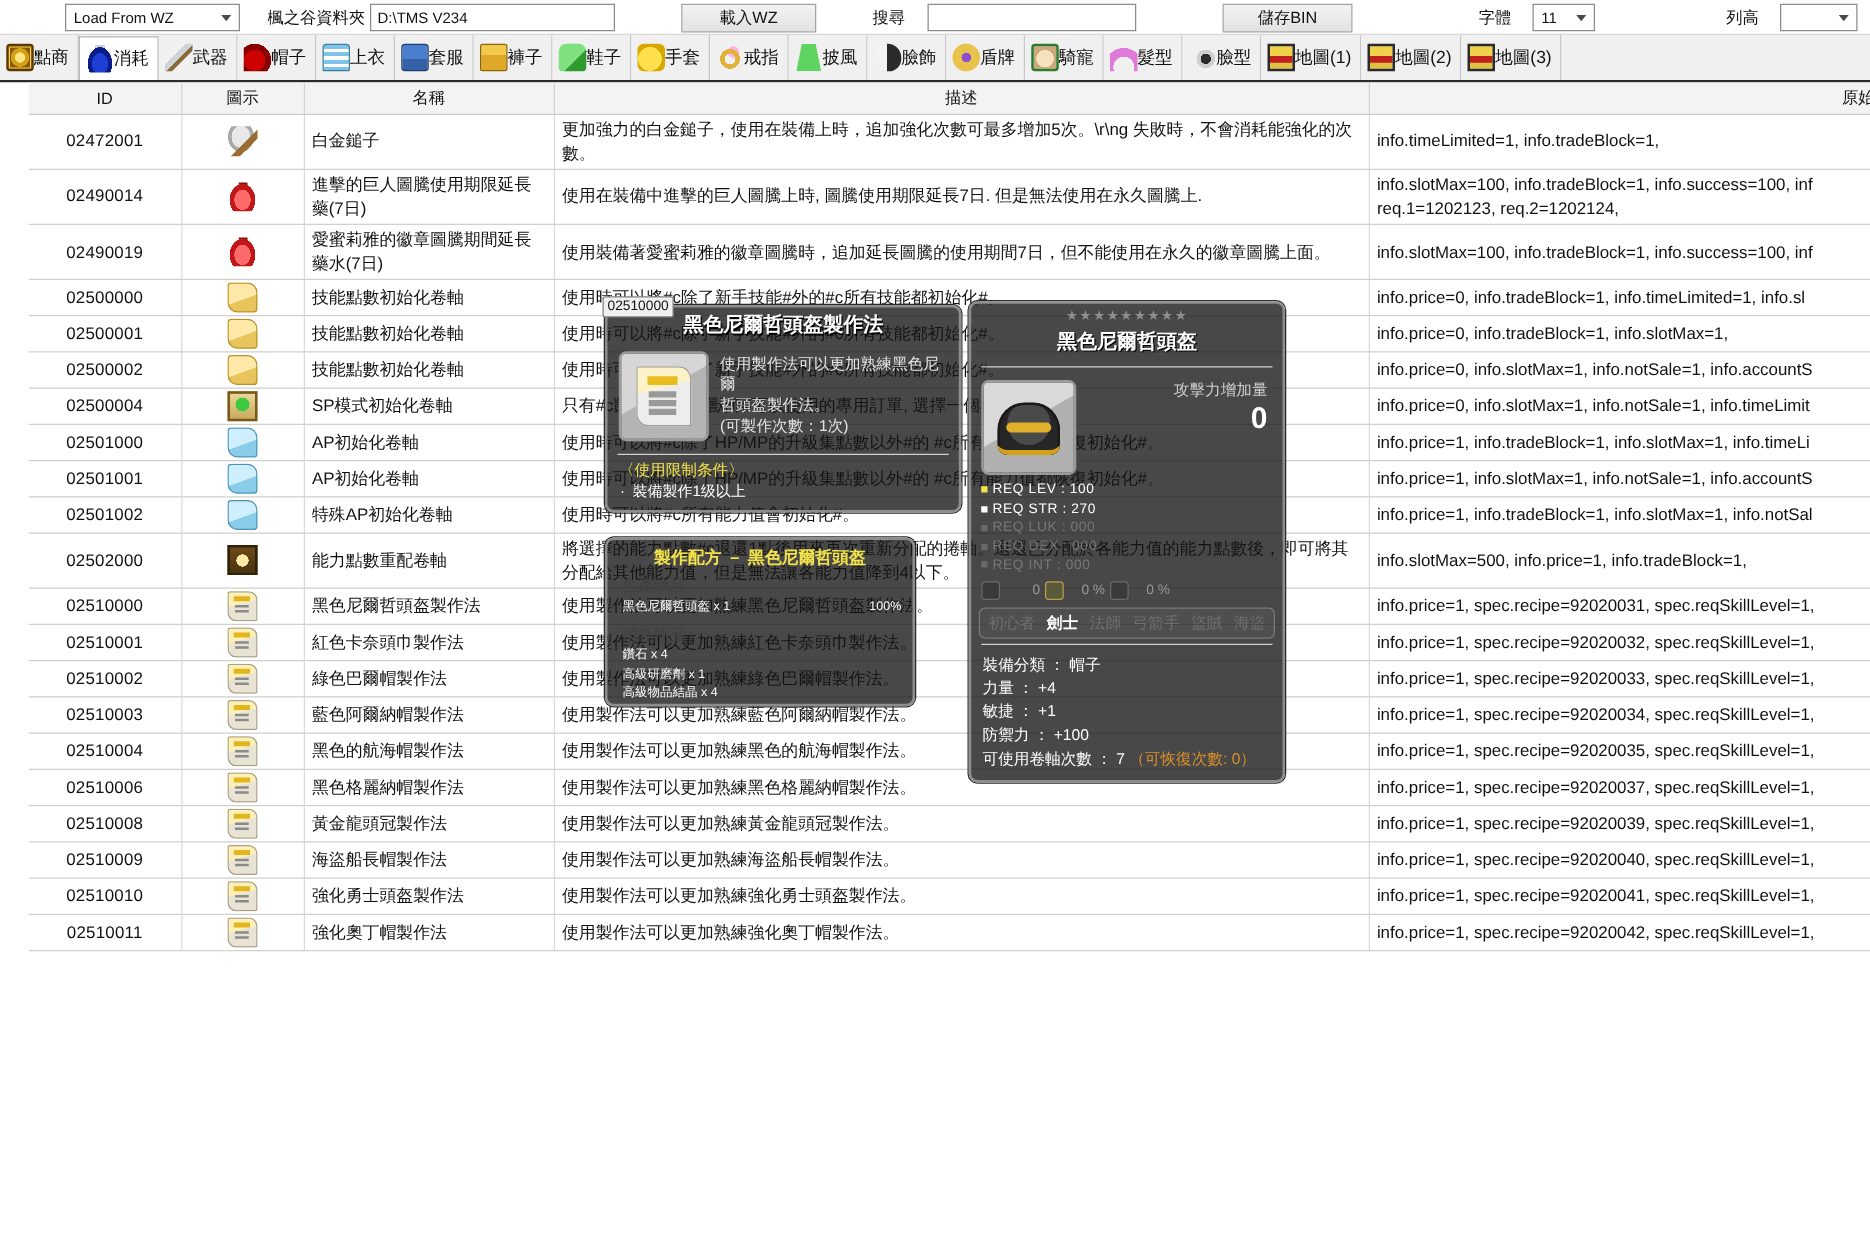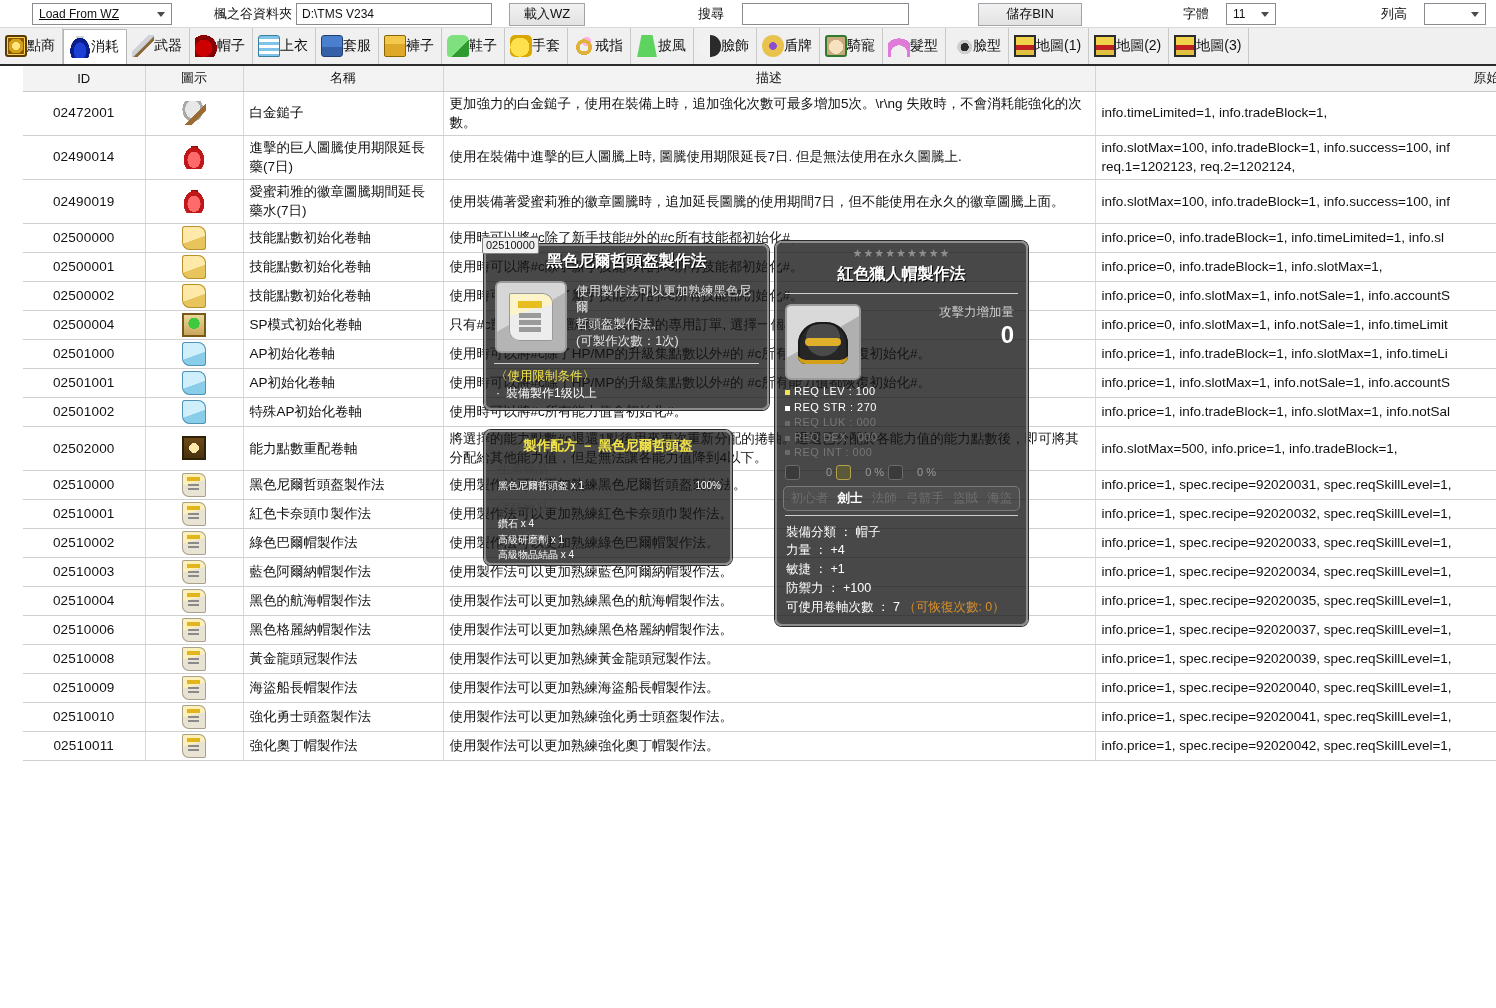--- a/index.html
+++ b/index.html
@@ -261,37 +261,37 @@
   .job-off { color:#6f6f6f; }
   .job-on  { color:#ffffff; font-weight:bold; }
   .it-stats { padding: 3px 9px 7px; font-size: 12.5px; color:#ffffff; }
   .it-stats div { padding: 1px 0; }
   .scrolls-left { color:#d9902a; }
 </style>
 </head>
 <body>
 
 <div id="toolbar">
-  <div class="tb-item" style="left:32px;text-decoration:underline;">
+  <div class="tb-item" style="left:52px;">
     <div class="combo" style="width:140px;">
       <span>Load From WZ</span>
       <span class="caret"></span>
     </div>
   </div>
 
   <div class="tb-item" style="left:214px;">
     <span class="lbl">楓之谷資料夾</span>
   </div>
 
   <div class="tb-item" style="left:296px;">
     <div class="txtbox" style="width:196px;">D:\TMS V234</div>
   </div>
 
   <div class="tb-item" style="left:509px;">
-    <div class="btn" style="width:76px;">載入WZ</div>
+    <div class="btn" style="width:108px;margin-left:36px;">載入WZ</div>
   </div>
 
   <div class="tb-item" style="left:698px;">
     <span class="lbl">搜尋</span>
   </div>
 
   <div class="tb-item" style="left:742px;">
     <div class="txtbox" style="width:167px;"></div>
   </div>
 
@@ -641,21 +641,21 @@
     <div class="f-head" style="padding-top:6px;">消耗物品</div>
     <div id="formula-consume-list">
         <div class="f-row">鑽石 x 4</div>
         <div class="f-row">高級研磨劑 x 1</div>
         <div class="f-row">高級物品結晶 x 4</div>
       </div>
   </div>
 
   <div class="tip" id="tip-item">
     <div class="stars">★★★★★★★★★</div>
-    <div class="tip-title" style="padding-top:2px;">紅色獵人帽製作法</div>
+    <div class="tip-title" style="padding-top:2px;">黑色尼爾哲頭盔</div>
     <div class="tip-sep-w"></div>
     <div class="it-body">
       <div class="it-img">
           <div class="helm"></div>
         </div>
       <div class="it-right">
         <div class="it-atk-lbl">攻擊力增加量</div>
         <div class="it-atk-val">0</div>
       </div>
     </div>

